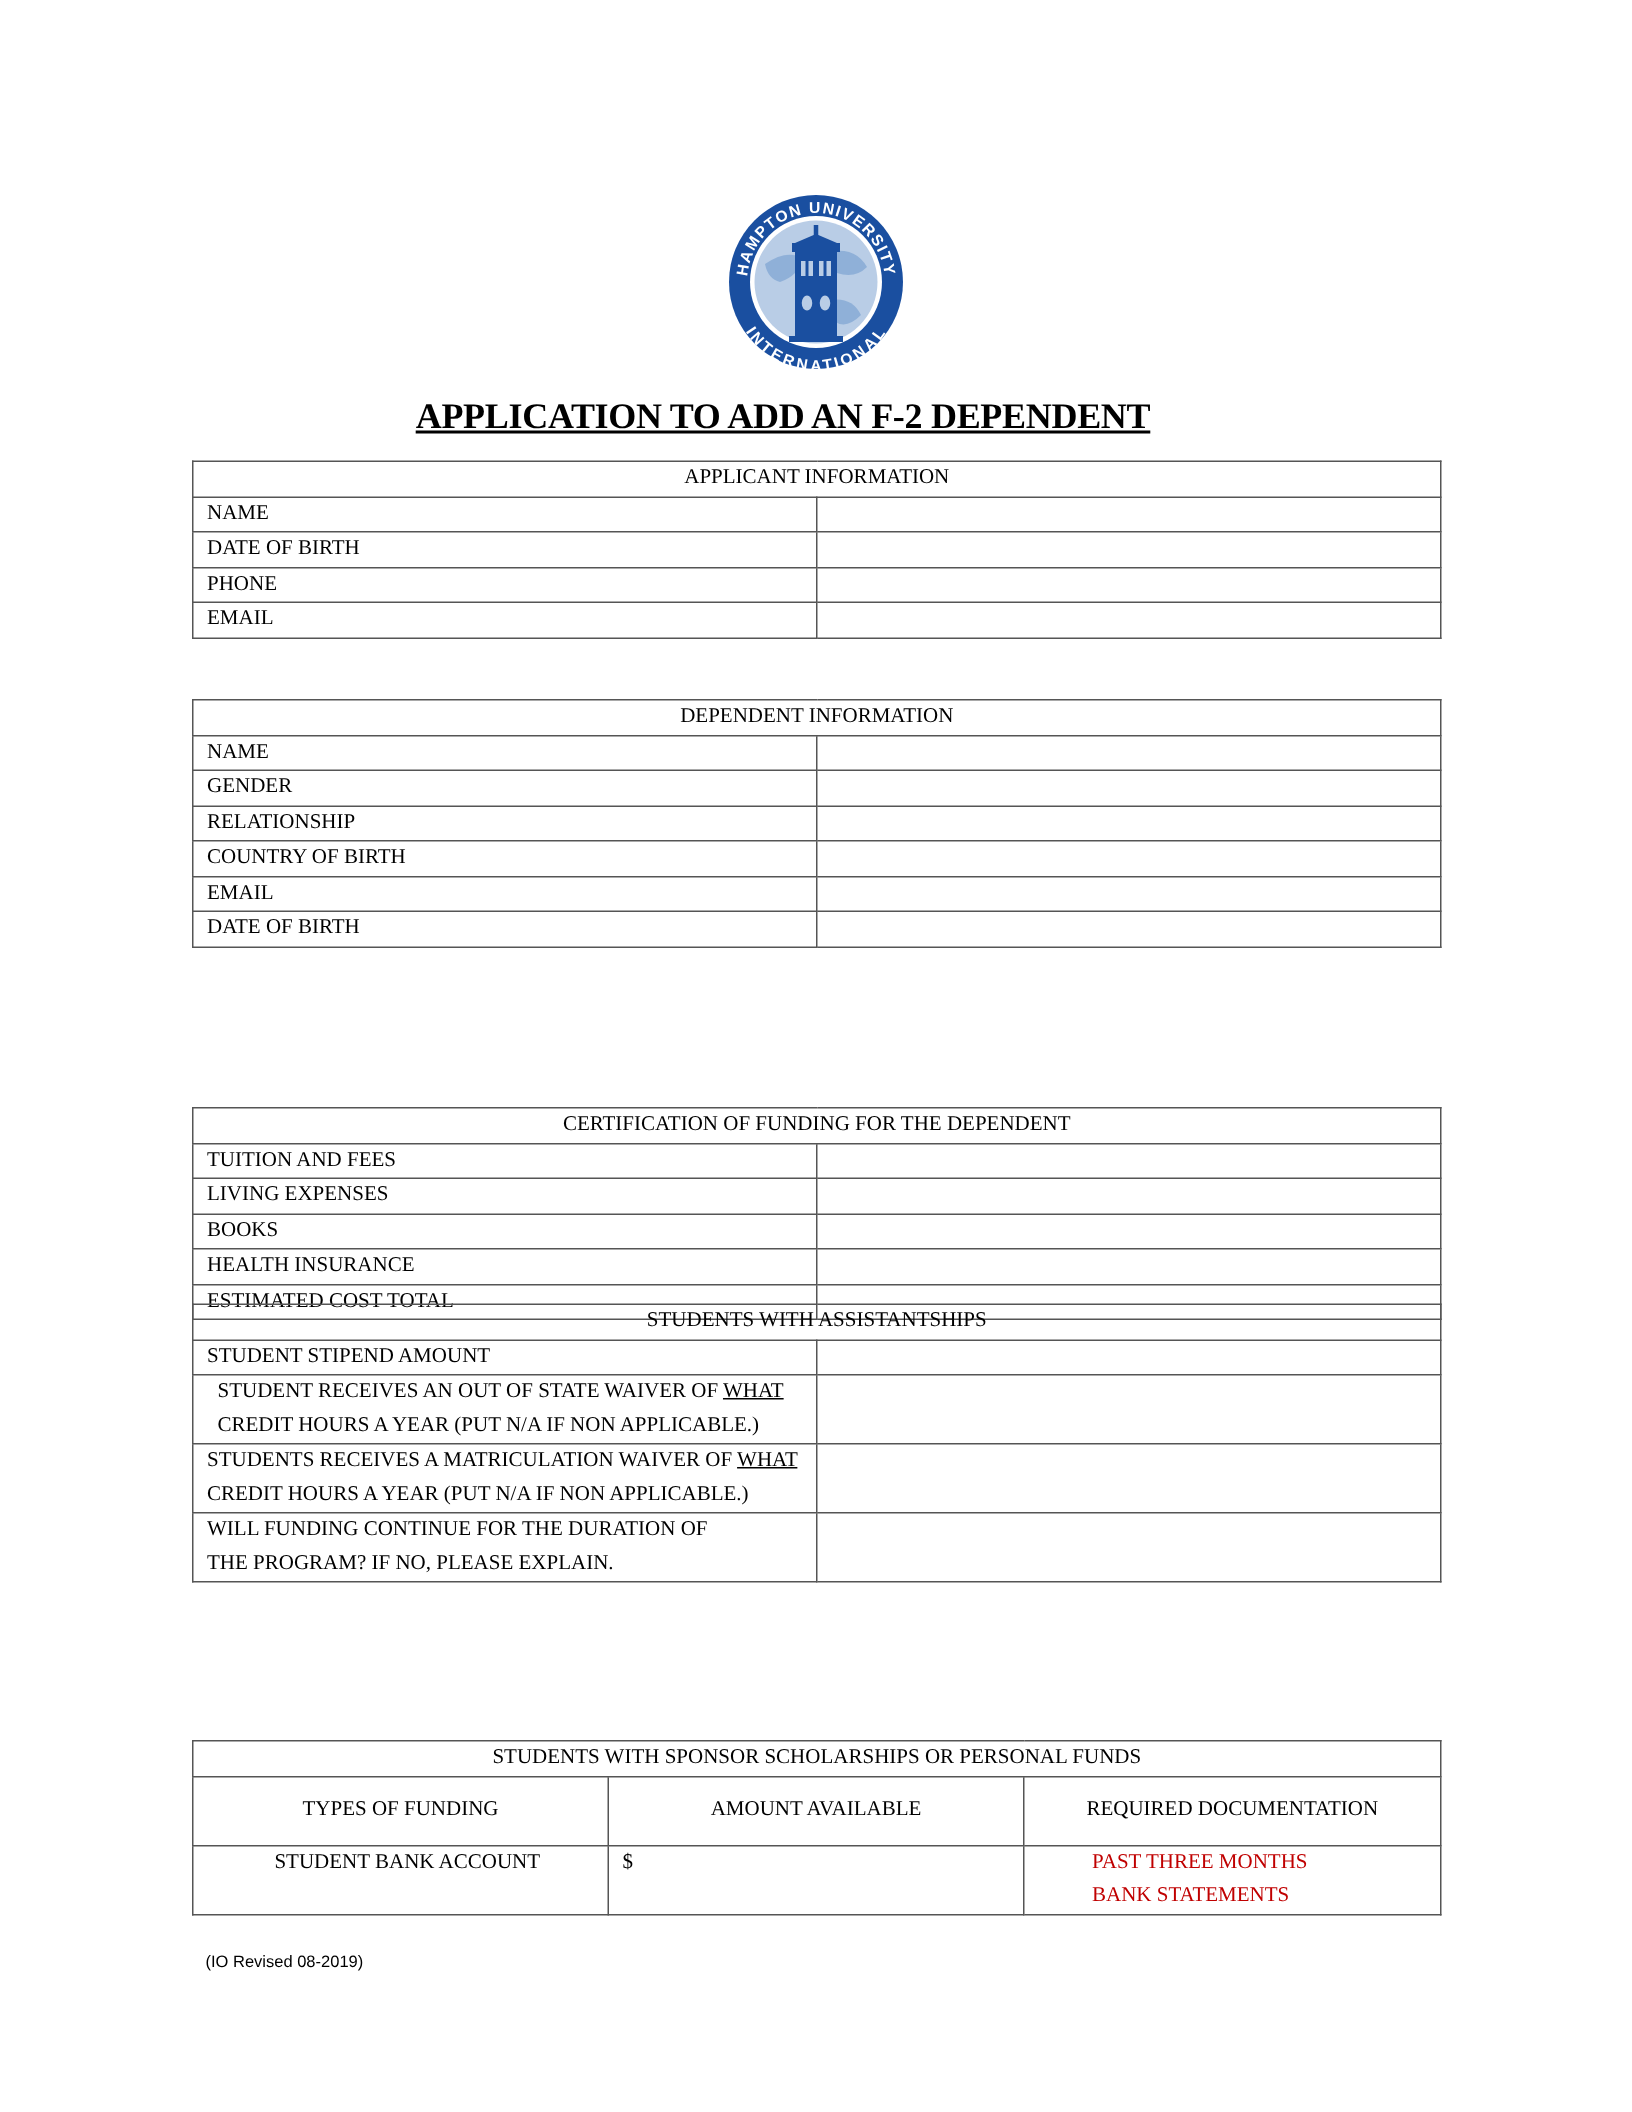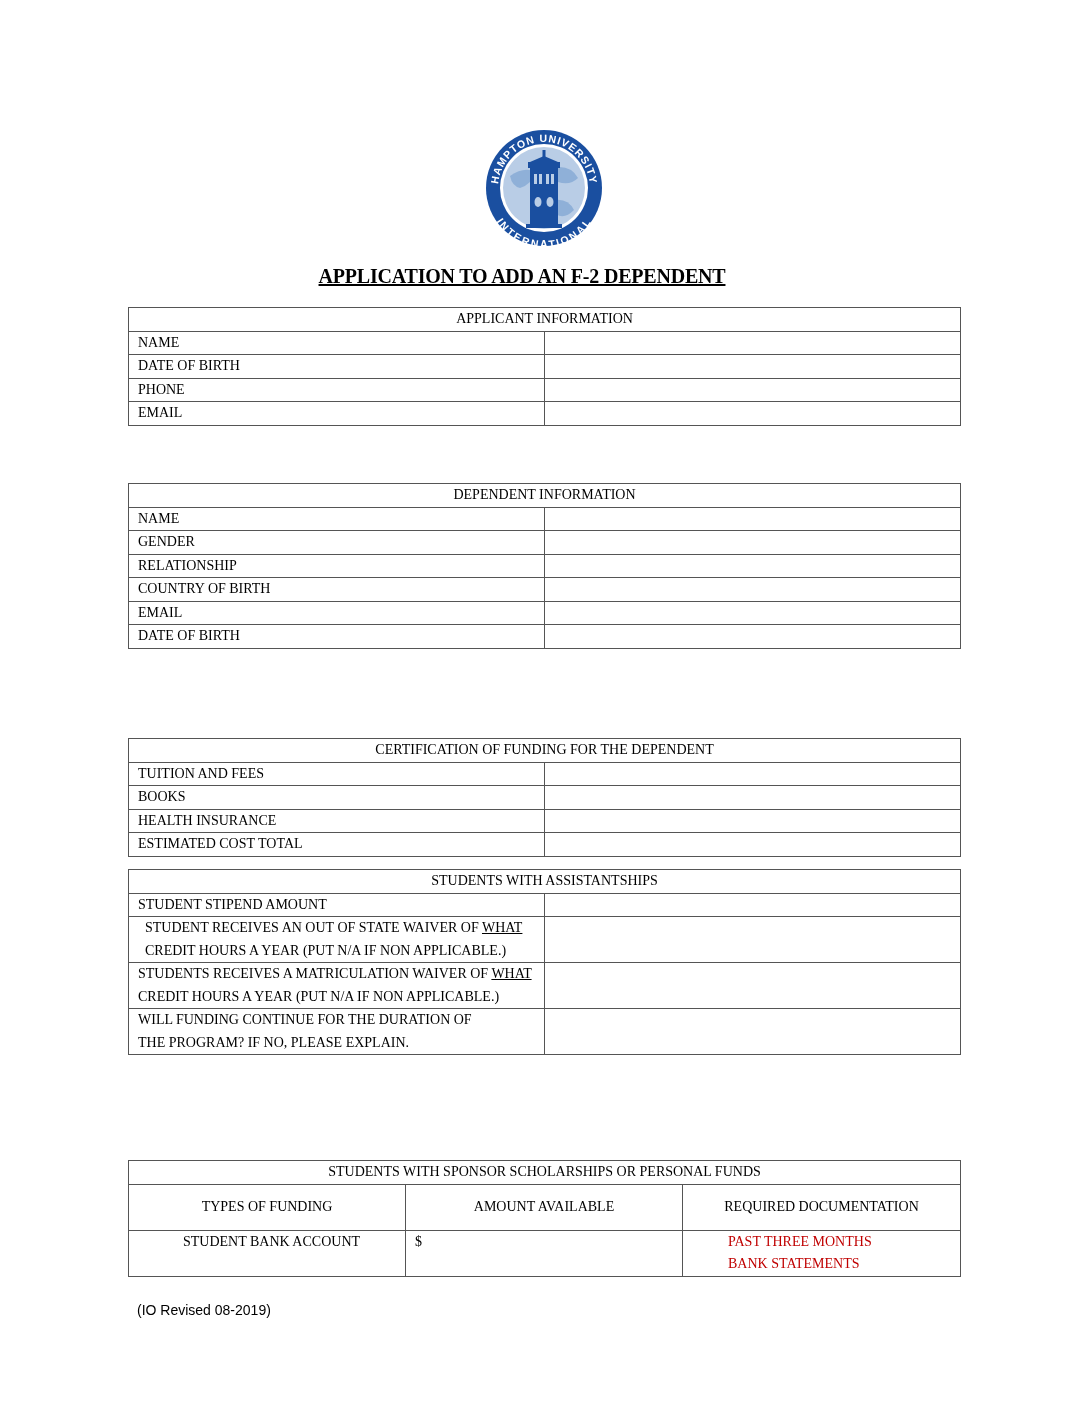--- a/index.html
+++ b/index.html
@@ -1,36 +1,36 @@
 <!DOCTYPE html>
 <html><head>
 <meta charset="utf-8">
 <style>
   html, body { margin: 0; padding: 0; background: #ffffff; }
   body { width: 1088px; height: 1408px; position: relative; overflow: hidden;
          font-family: "Liberation Serif", "DejaVu Serif", serif; color: #000; }
   .logo { position: absolute; left: 484px; top: 128px; width: 120px; height: 120px; }
   .title { position: absolute; left: 0; width: 1044px; top: 265px; text-align: center;
-           font-weight: bold; font-size: 20px; text-decoration: underline; letter-spacing: -0.2px; }
+           font-weight: bold; font-size: 24px; text-decoration: underline; letter-spacing: -0.2px; }
   table.form { position: absolute; left: 128px; width: 832px; border-collapse: collapse;
                table-layout: fixed; font-size: 14px; line-height: 22.5px; }
   table.form td { border: 1.5px solid #555; padding: 0 0 0 9px; vertical-align: top; height: 22px; }
   table.form td.head { text-align: center; padding: 0; }
   table.form col.c1 { width: 416px; }
   table.form col.c2 { width: 416px; }
   .u { text-decoration: underline; }
   #t1 { top: 307px; }
-  #t2 { top: 483px; }
+  #t2 { top: 466px; }
   #t3 { top: 690px; margin-top: 48px; }
   #t4 { top: 869px; }
   #t5 { top: 1160px; }
   #t5 td.sub { text-align: center; vertical-align: middle; padding: 0; height: 45px; }
   #t5 td.red { color: #c00000; }
   .footer { position: absolute; left: 137px; top: 1302px; font-family: "Liberation Sans", "DejaVu Sans", sans-serif;
-            font-size: 14px; color: #000; }
+            font-size: 11px; color: #000; }
 </style>
 </head>
 <body>
 
 <svg class="logo" viewBox="0 0 120 120">
   <circle cx="60" cy="60" r="58" fill="#1a4fa0"></circle>
   <circle cx="60" cy="60" r="44" fill="#ffffff"></circle>
   <circle cx="60" cy="60" r="41" fill="#b9cde6"></circle>
   <path d="M26 48 Q40 38 52 44 Q48 56 36 60 Q28 58 26 48 Z" fill="#8fb0d8"></path>
   <path d="M68 40 Q86 36 94 50 Q86 58 74 54 Z" fill="#8fb0d8"></path>
@@ -135,20 +135,24 @@
     </colgroup>
   <tbody>
       <tr>
         <td class="head" colspan="2">CERTIFICATION OF FUNDING FOR THE DEPENDENT</td>
       </tr>
   <tr>
     <td>TUITION AND FEES</td>
     <td></td>
       </tr>
   <tr>
+    <td>LIVING EXPENSES</td>
+    <td></td>
+      </tr>
+  <tr>
     <td>BOOKS</td>
     <td></td>
       </tr>
   <tr>
     <td>HEALTH INSURANCE</td>
     <td></td>
       </tr>
   <tr>
     <td>ESTIMATED COST TOTAL</td>
     <td></td>

